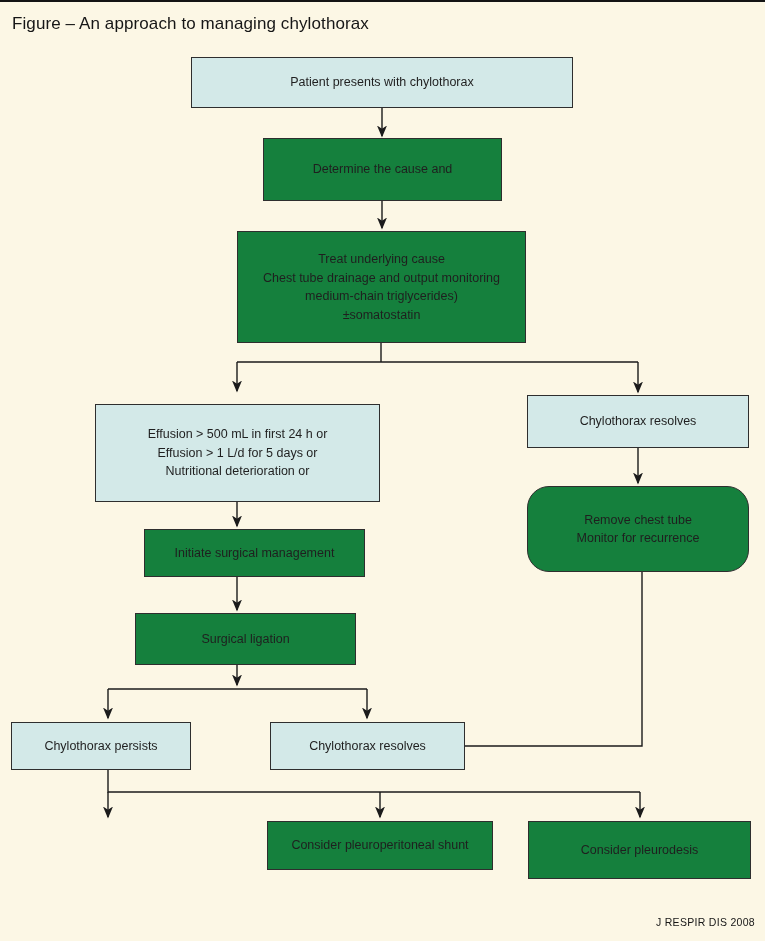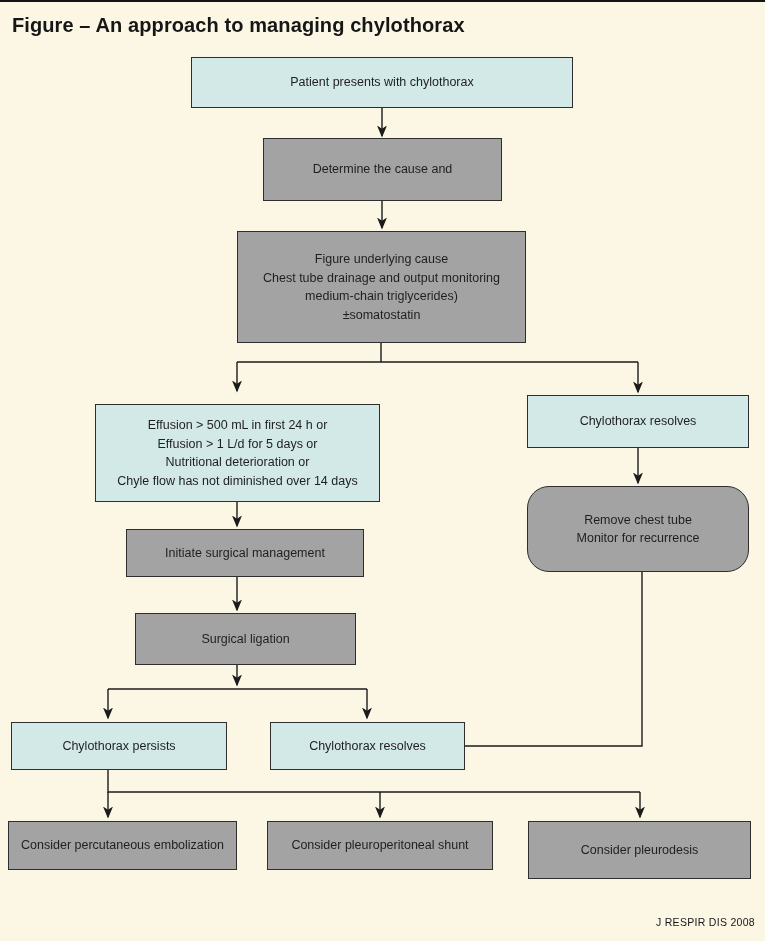--- a/index.html
+++ b/index.html
@@ -4,30 +4,30 @@
 <style>
   html,body { margin:0; padding:0; background:#ffffff; }
   .figure {
     position:relative; width:765px; height:941px;
     background:#fcf7e5; overflow:hidden;
     font-family:"Liberation Sans", sans-serif;
   }
   .topline { position:absolute; top:0; left:0; width:765px; height:2px; background:#141414; }
   .title {
     position:absolute; left:12px; top:14px;
-    font-size:20px; font-weight:bold; color:#161616; letter-spacing:0.1px;
+    font-size:17px; font-weight:normal; color:#161616; letter-spacing:0.1px;
   }
   .box {
     position:absolute; box-sizing:border-box;
     display:flex; flex-direction:column; justify-content:center; align-items:center;
     text-align:center; border:1.6px solid #2e2e2e;
     color:#1f1f1f; font-size:12.5px; line-height:18.5px;
   }
   .light { background:#d3e9e8; }
-  .blue  { background:#a3a3a3; }
+  .blue  { background:#15803d; }
   .ln { display:block; white-space:nowrap; }
   svg.wires { position:absolute; left:0; top:0; pointer-events:none; }
   .credit {
     position:absolute; right:10px; top:916px;
     font-size:10.5px; font-weight:normal; color:#161616; letter-spacing:0.3px;
   }
 </style>
 </head>
 <body>
 
@@ -65,61 +65,57 @@
 
   <div class="box light" style="left:191px; top:57px; width:382px; height:51px;">
     <span class="ln">Patient presents with chylothorax</span>
   </div>
 
   <div class="box blue" style="left:263px; top:138px; width:239px; height:63px;">
     <span class="ln">Determine the cause and</span>
   </div>
 
   <div class="box blue" style="left:237px; top:231px; width:289px; height:112px;">
-    <span class="ln">Figure underlying cause</span>
+    <span class="ln">Treat underlying cause</span>
     <span class="ln">Chest tube drainage and output monitoring</span>
     <span class="ln">medium-chain triglycerides)</span>
     <span class="ln">±somatostatin</span>
   </div>
 
   <div class="box light" style="left:95px; top:404px; width:285px; height:98px;">
     <span class="ln">Effusion &gt; 500 mL in first 24 h or</span>
     <span class="ln">Effusion &gt; 1 L/d for 5 days or</span>
     <span class="ln">Nutritional deterioration or</span>
-    <span class="ln">Chyle flow has not diminished over 14 days</span>
   </div>
 
   <div class="box light" style="left:527px; top:395px; width:222px; height:53px;">
     <span class="ln">Chylothorax resolves</span>
   </div>
 
   <div class="box blue" style="left:527px; top:486px; width:222px; height:86px;border-radius:22px;">
     <span class="ln">Remove chest tube</span>
     <span class="ln">Monitor for recurrence</span>
   </div>
 
-  <div class="box blue" style="left:126px; top:529px; width:238px; height:48px;">
+  <div class="box blue" style="left:144px; top:529px; width:221px; height:48px;">
     <span class="ln">Initiate surgical management</span>
   </div>
 
   <div class="box blue" style="left:127px; top:613px; width:221px; height:52px;margin-left:8px;">
     <span class="ln">Surgical ligation</span>
   </div>
 
-  <div class="box light" style="left:11px; top:722px; width:216px; height:48px;">
+  <div class="box light" style="left:11px; top:722px; width:180px; height:48px;">
     <span class="ln">Chylothorax persists</span>
   </div>
 
   <div class="box light" style="left:270px; top:722px; width:195px; height:48px;">
     <span class="ln">Chylothorax resolves</span>
   </div>
 
-  <div class="box blue" style="left:8px; top:821px; width:229px; height:49px;">
-    <span class="ln">Consider percutaneous embolization</span>
-  </div>
 
   <div class="box blue" style="left:267px; top:821px; width:226px; height:49px;">
     <span class="ln">Consider pleuroperitoneal shunt</span>
   </div>
 
   <div class="box blue" style="left:528px; top:821px; width:223px; height:58px;justify-content:center;">
     <span class="ln">Consider pleurodesis</span>
   </div>
 
   <div class="credit">J RESPIR DIS 2008</div>

